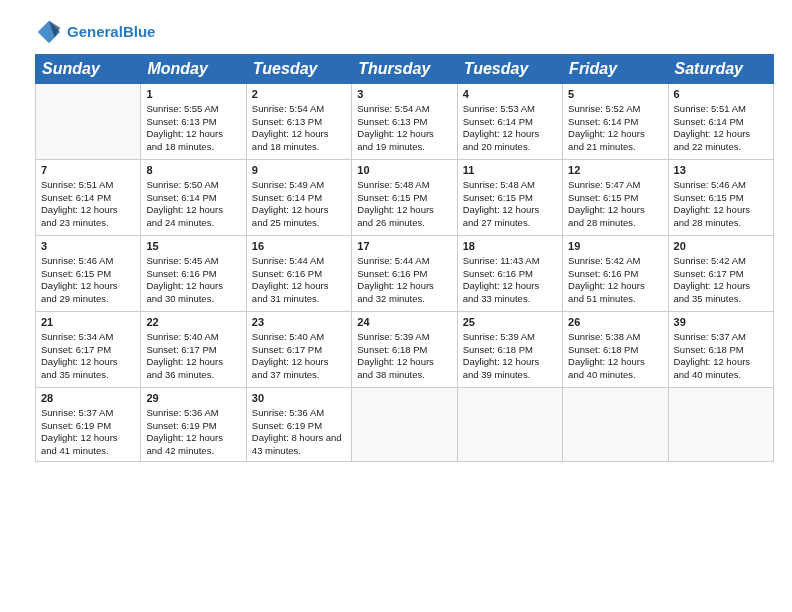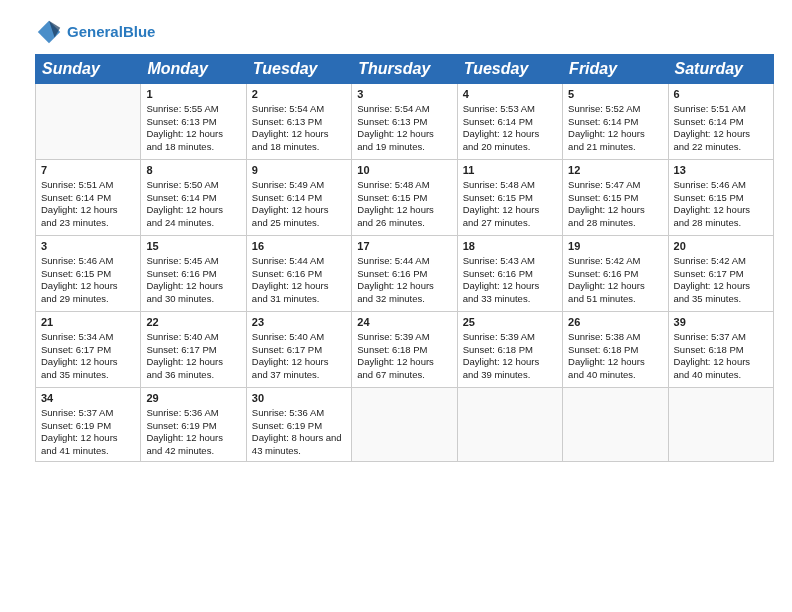--- a/index.html
+++ b/index.html
@@ -139,35 +139,35 @@
           <td><span class="day-num">10</span><span>Sunrise: 5:48 AM</span><br><span>Sunset: 6:15 PM</span><br><span>Daylight: 12 hours and 26 minutes.</span></td>
           <td><span class="day-num">11</span><span>Sunrise: 5:48 AM</span><br><span>Sunset: 6:15 PM</span><br><span>Daylight: 12 hours and 27 minutes.</span></td>
           <td><span class="day-num">12</span><span>Sunrise: 5:47 AM</span><br><span>Sunset: 6:15 PM</span><br><span>Daylight: 12 hours and 28 minutes.</span></td>
           <td><span class="day-num">13</span><span>Sunrise: 5:46 AM</span><br><span>Sunset: 6:15 PM</span><br><span>Daylight: 12 hours and 28 minutes.</span></td>
         </tr>
         <tr>
           <td><span class="day-num">3</span><span>Sunrise: 5:46 AM</span><br><span>Sunset: 6:15 PM</span><br><span>Daylight: 12 hours and 29 minutes.</span></td>
           <td><span class="day-num">15</span><span>Sunrise: 5:45 AM</span><br><span>Sunset: 6:16 PM</span><br><span>Daylight: 12 hours and 30 minutes.</span></td>
           <td><span class="day-num">16</span><span>Sunrise: 5:44 AM</span><br><span>Sunset: 6:16 PM</span><br><span>Daylight: 12 hours and 31 minutes.</span></td>
           <td><span class="day-num">17</span><span>Sunrise: 5:44 AM</span><br><span>Sunset: 6:16 PM</span><br><span>Daylight: 12 hours and 32 minutes.</span></td>
-          <td><span class="day-num">18</span><span>Sunrise: 5:43 AM</span><br><span>Sunset: 6:16 PM</span><br><span>Daylight: 12 hours and 33 minutes.</span></td>
+          <td><span class="day-num">18</span><span>Sunrise: 11:43 AM</span><br><span>Sunset: 6:16 PM</span><br><span>Daylight: 12 hours and 33 minutes.</span></td>
           <td><span class="day-num">19</span><span>Sunrise: 5:42 AM</span><br><span>Sunset: 6:16 PM</span><br><span>Daylight: 12 hours and 51 minutes.</span></td>
           <td><span class="day-num">20</span><span>Sunrise: 5:42 AM</span><br><span>Sunset: 6:17 PM</span><br><span>Daylight: 12 hours and 35 minutes.</span></td>
         </tr>
         <tr>
           <td><span class="day-num">21</span><span>Sunrise: 5:34 AM</span><br><span>Sunset: 6:17 PM</span><br><span>Daylight: 12 hours and 35 minutes.</span></td>
           <td><span class="day-num">22</span><span>Sunrise: 5:40 AM</span><br><span>Sunset: 6:17 PM</span><br><span>Daylight: 12 hours and 36 minutes.</span></td>
           <td><span class="day-num">23</span><span>Sunrise: 5:40 AM</span><br><span>Sunset: 6:17 PM</span><br><span>Daylight: 12 hours and 37 minutes.</span></td>
-          <td><span class="day-num">24</span><span>Sunrise: 5:39 AM</span><br><span>Sunset: 6:18 PM</span><br><span>Daylight: 12 hours and 67 minutes.</span></td>
+          <td><span class="day-num">24</span><span>Sunrise: 5:39 AM</span><br><span>Sunset: 6:18 PM</span><br><span>Daylight: 12 hours and 38 minutes.</span></td>
           <td><span class="day-num">25</span><span>Sunrise: 5:39 AM</span><br><span>Sunset: 6:18 PM</span><br><span>Daylight: 12 hours and 39 minutes.</span></td>
           <td><span class="day-num">26</span><span>Sunrise: 5:38 AM</span><br><span>Sunset: 6:18 PM</span><br><span>Daylight: 12 hours and 40 minutes.</span></td>
           <td><span class="day-num">39</span><span>Sunrise: 5:37 AM</span><br><span>Sunset: 6:18 PM</span><br><span>Daylight: 12 hours and 40 minutes.</span></td>
         </tr>
         <tr>
-          <td><span class="day-num">34</span><span>Sunrise: 5:37 AM</span><br><span>Sunset: 6:19 PM</span><br><span>Daylight: 12 hours and 41 minutes.</span></td>
+          <td><span class="day-num">28</span><span>Sunrise: 5:37 AM</span><br><span>Sunset: 6:19 PM</span><br><span>Daylight: 12 hours and 41 minutes.</span></td>
           <td><span class="day-num">29</span><span>Sunrise: 5:36 AM</span><br><span>Sunset: 6:19 PM</span><br><span>Daylight: 12 hours and 42 minutes.</span></td>
           <td><span class="day-num">30</span><span>Sunrise: 5:36 AM</span><br><span>Sunset: 6:19 PM</span><br><span>Daylight: 8 hours and 43 minutes.</span></td>
           <td class="empty"></td>
           <td class="empty"></td>
           <td class="empty"></td>
           <td class="empty"></td>
         </tr>
       </tbody>
   </table>
 </div>

